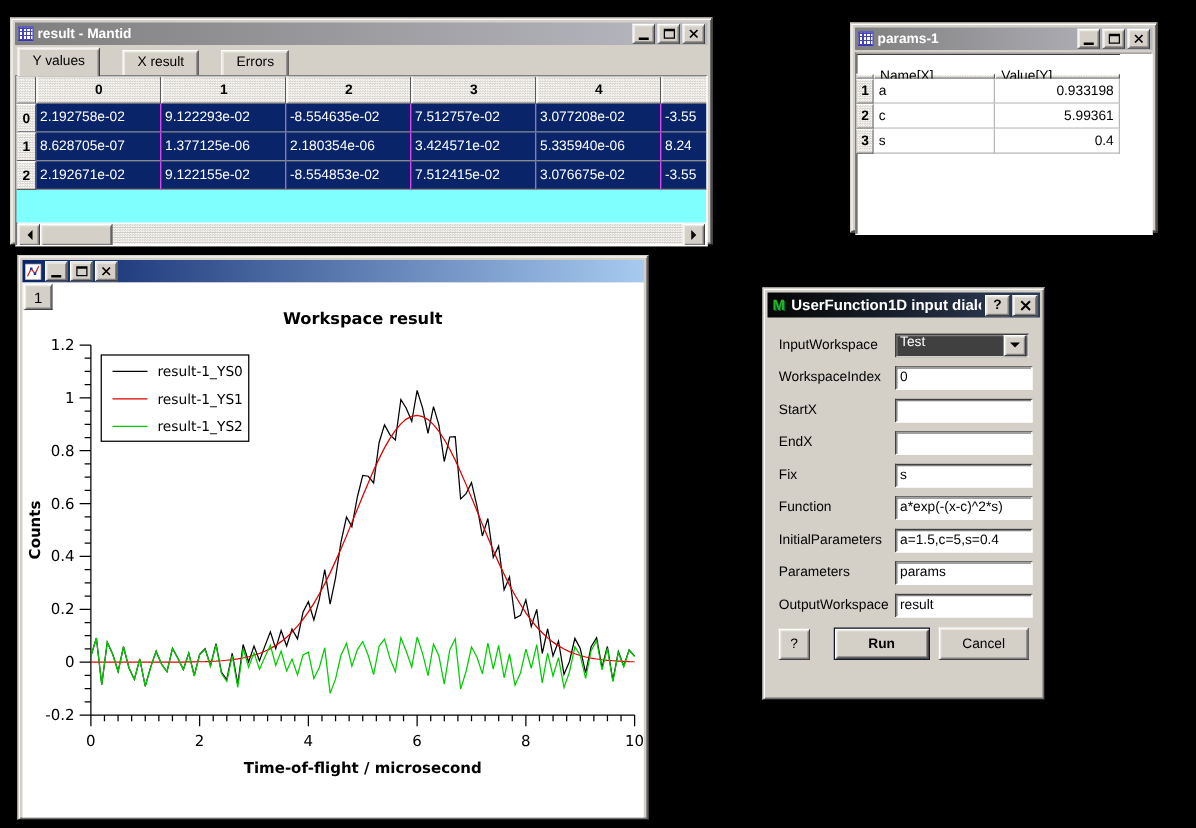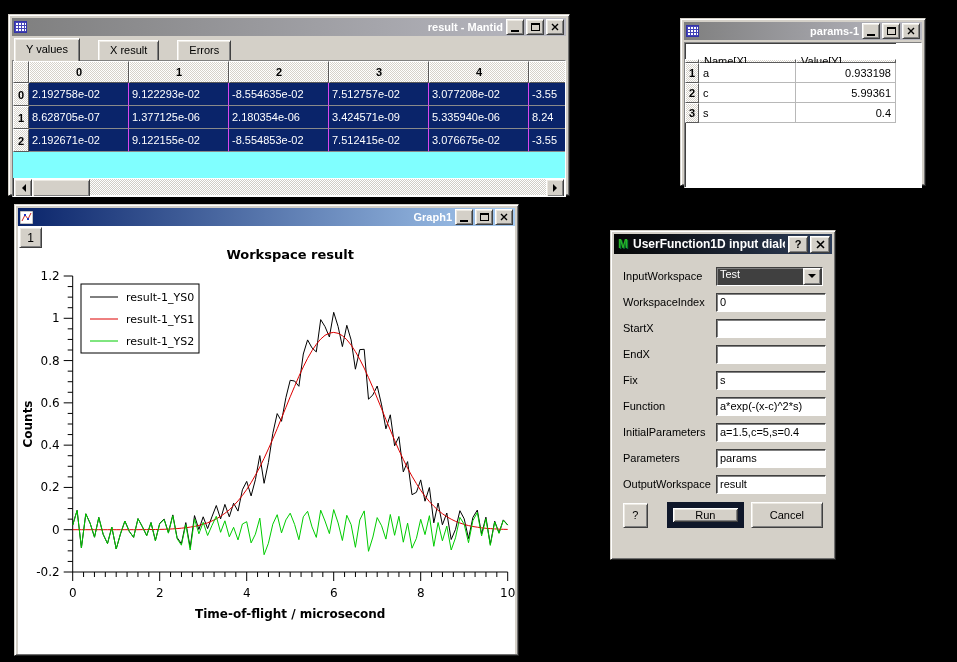--- a/index.html
+++ b/index.html
@@ -5,21 +5,21 @@
   html,body{margin:0;padding:0;background:#000;}
   .desktop{position:relative;width:957px;height:662px;background:#000;overflow:hidden;
            font-family:"Liberation Sans",sans-serif;font-size:11px;color:#000;}
   
   .window{position:absolute;background:#d4d0c8;border:1px solid;border-color:#d4d0c8 #202020 #202020 #d4d0c8;
           box-shadow:inset 1px 1px 0 #ffffff, inset -1px -1px 0 #707070;padding:3px;box-sizing:border-box;}
   .titlebar{height:18px;display:flex;align-items:center;padding:0 2px;gap:3px;color:#fff;font-weight:bold;}
   .titlebar.inactive{background:linear-gradient(90deg,#7f7f7f,#b9b9c2);}
   .titlebar.active{background:linear-gradient(90deg,#0a246a,#a6caf0);}
   .titlebar.dark{background:linear-gradient(90deg,#050505,#2e3e5a);}
-  .tb-title{flex:1;white-space:nowrap;overflow:hidden;font-size:11px;text-align:right;}
+  .tb-title{flex:1;white-space:nowrap;overflow:hidden;font-size:11px;}
   .tb-btns{display:flex;gap:2px;}
   .tb-btn{width:16px;height:14px;background:#d4d0c8;border:1px solid;border-color:#fff #404040 #404040 #fff;
           box-shadow:inset 1px 1px 0 #ece9e2, inset -1px -1px 0 #808080;display:flex;align-items:center;justify-content:center;}
   .tb-btn.wide{width:18px;height:15px;color:#000;font-weight:bold;font-size:11px;}
   .g-min{width:8px;height:2px;background:#000;margin-top:7px;}
   .g-max{width:9px;height:8px;border:1px solid #000;border-top-width:2px;box-sizing:border-box;}
   .g-x{display:block;}
   
   .raised{background:#d4d0c8;border:1px solid;border-color:#fff #404040 #404040 #fff;
           box-shadow:inset 1px 1px 0 #ece9e2, inset -1px -1px 0 #808080;}
@@ -82,22 +82,22 @@
           font-family:"Liberation Sans",sans-serif;font-size:11px;padding:0 3px;outline:none;}
   .dselect{width:110px;height:19px;box-sizing:border-box;border:1px solid;border-color:#404040 #fff #fff #404040;
            box-shadow:inset 1px 1px 0 #808080;background:#404040;color:#fff;display:flex;align-items:flex-start;}
   .dselect .seltext{flex:1;padding-left:3px;overflow:hidden;white-space:nowrap;}
   .selbtn{width:16px;height:15px;margin-right:1px;display:flex;align-items:center;justify-content:center;}
   .dbtns{display:flex;align-items:center;padding:5px 9px 0 9px;}
   .btn{height:26px;display:flex;align-items:center;justify-content:center;font-size:11px;
        background:#d4d0c8;border:1px solid;border-color:#fff #404040 #404040 #fff;
        box-shadow:inset 1px 1px 0 #ece9e2, inset -1px -1px 0 #808080;box-sizing:border-box;}
   .btn-help{width:25px;height:25px;}
-  .btn-run{width:78px;margin-left:19px;border:6px solid #0f172a;
-           box-shadow:inset 1px 1px 0 #fff, inset -1px -1px 0 #404040, inset 2px 2px 0 #ece9e2, inset -2px -2px 0 #808080;}
+  .btn-run{width:78px;margin-left:19px;border:1px solid #0f172a;
+           box-shadow:inset 1px 1px 0 #fff, inset -1px -1px 0 #404040, inset 2px 2px 0 #ece9e2, inset -2px -2px 0 #808080;font-weight:bold;}
   .btn-cancel{width:73px;margin-left:7px;}
   
   .grid-icon{width:13px;height:12px;flex:none;background-color:#fff;border:1px solid #3434a8;box-sizing:border-box;
              background-image:repeating-linear-gradient(0deg,#4444b8 0 1px,transparent 1px 3px),
                               repeating-linear-gradient(90deg,#4444b8 0 1px,transparent 1px 3px);}
   .mantid-icon{width:14px;height:14px;flex:none;color:#27b227;font-weight:bold;font-size:12px;line-height:14px;
                text-align:center;text-shadow:1px 1px 0 #063;}
 </style>
 </head>
 <body>
@@ -144,21 +144,21 @@
         <span class="cell">-8.554635e-02</span>
         <span class="cell">7.512757e-02</span>
         <span class="cell">3.077208e-02</span>
         <span class="cell">-3.55</span>
       </div>
       <div class="trow">
         <span class="hcell rowhead dither">1</span>
         <span class="cell">8.628705e-07</span>
         <span class="cell">1.377125e-06</span>
         <span class="cell">2.180354e-06</span>
-        <span class="cell">3.424571e-09</span>
+        <span class="cell">3.424571e-02</span>
         <span class="cell">5.335940e-06</span>
         <span class="cell">8.24</span>
       </div>
       <div class="trow">
         <span class="hcell rowhead dither">2</span>
         <span class="cell">2.192671e-02</span>
         <span class="cell">9.122155e-02</span>
         <span class="cell">-8.554853e-02</span>
         <span class="cell">7.512415e-02</span>
         <span class="cell">3.076675e-02</span>
@@ -225,21 +225,20 @@
   </div>
 
   <div class="window" id="win-graph">
     <div class="titlebar active">
       <svg width="13" height="13">
           <rect x="0" y="0" width="13" height="13" fill="#fff" stroke="#888"></rect>
           <polyline points="2,10 5,4 8,8 11,2" fill="none" stroke="#cc2222"></polyline>
           <rect x="4" y="3" width="2" height="2" fill="#2233bb"></rect>
           <rect x="7" y="7" width="2" height="2" fill="#2233bb"></rect>
         </svg>
-      <span class="tb-title">Graph1</span>
       <span class="tb-btns">
         <span class="tb-btn">
             <span class="g-min"></span>
           </span>
         <span class="tb-btn">
             <span class="g-max"></span>
           </span>
         <span class="tb-btn">
             <svg class="g-x" width="8" height="8">
               <path d="M1 1 L7 7 M7 1 L1 7" stroke="#000" stroke-width="1.4"></path>

